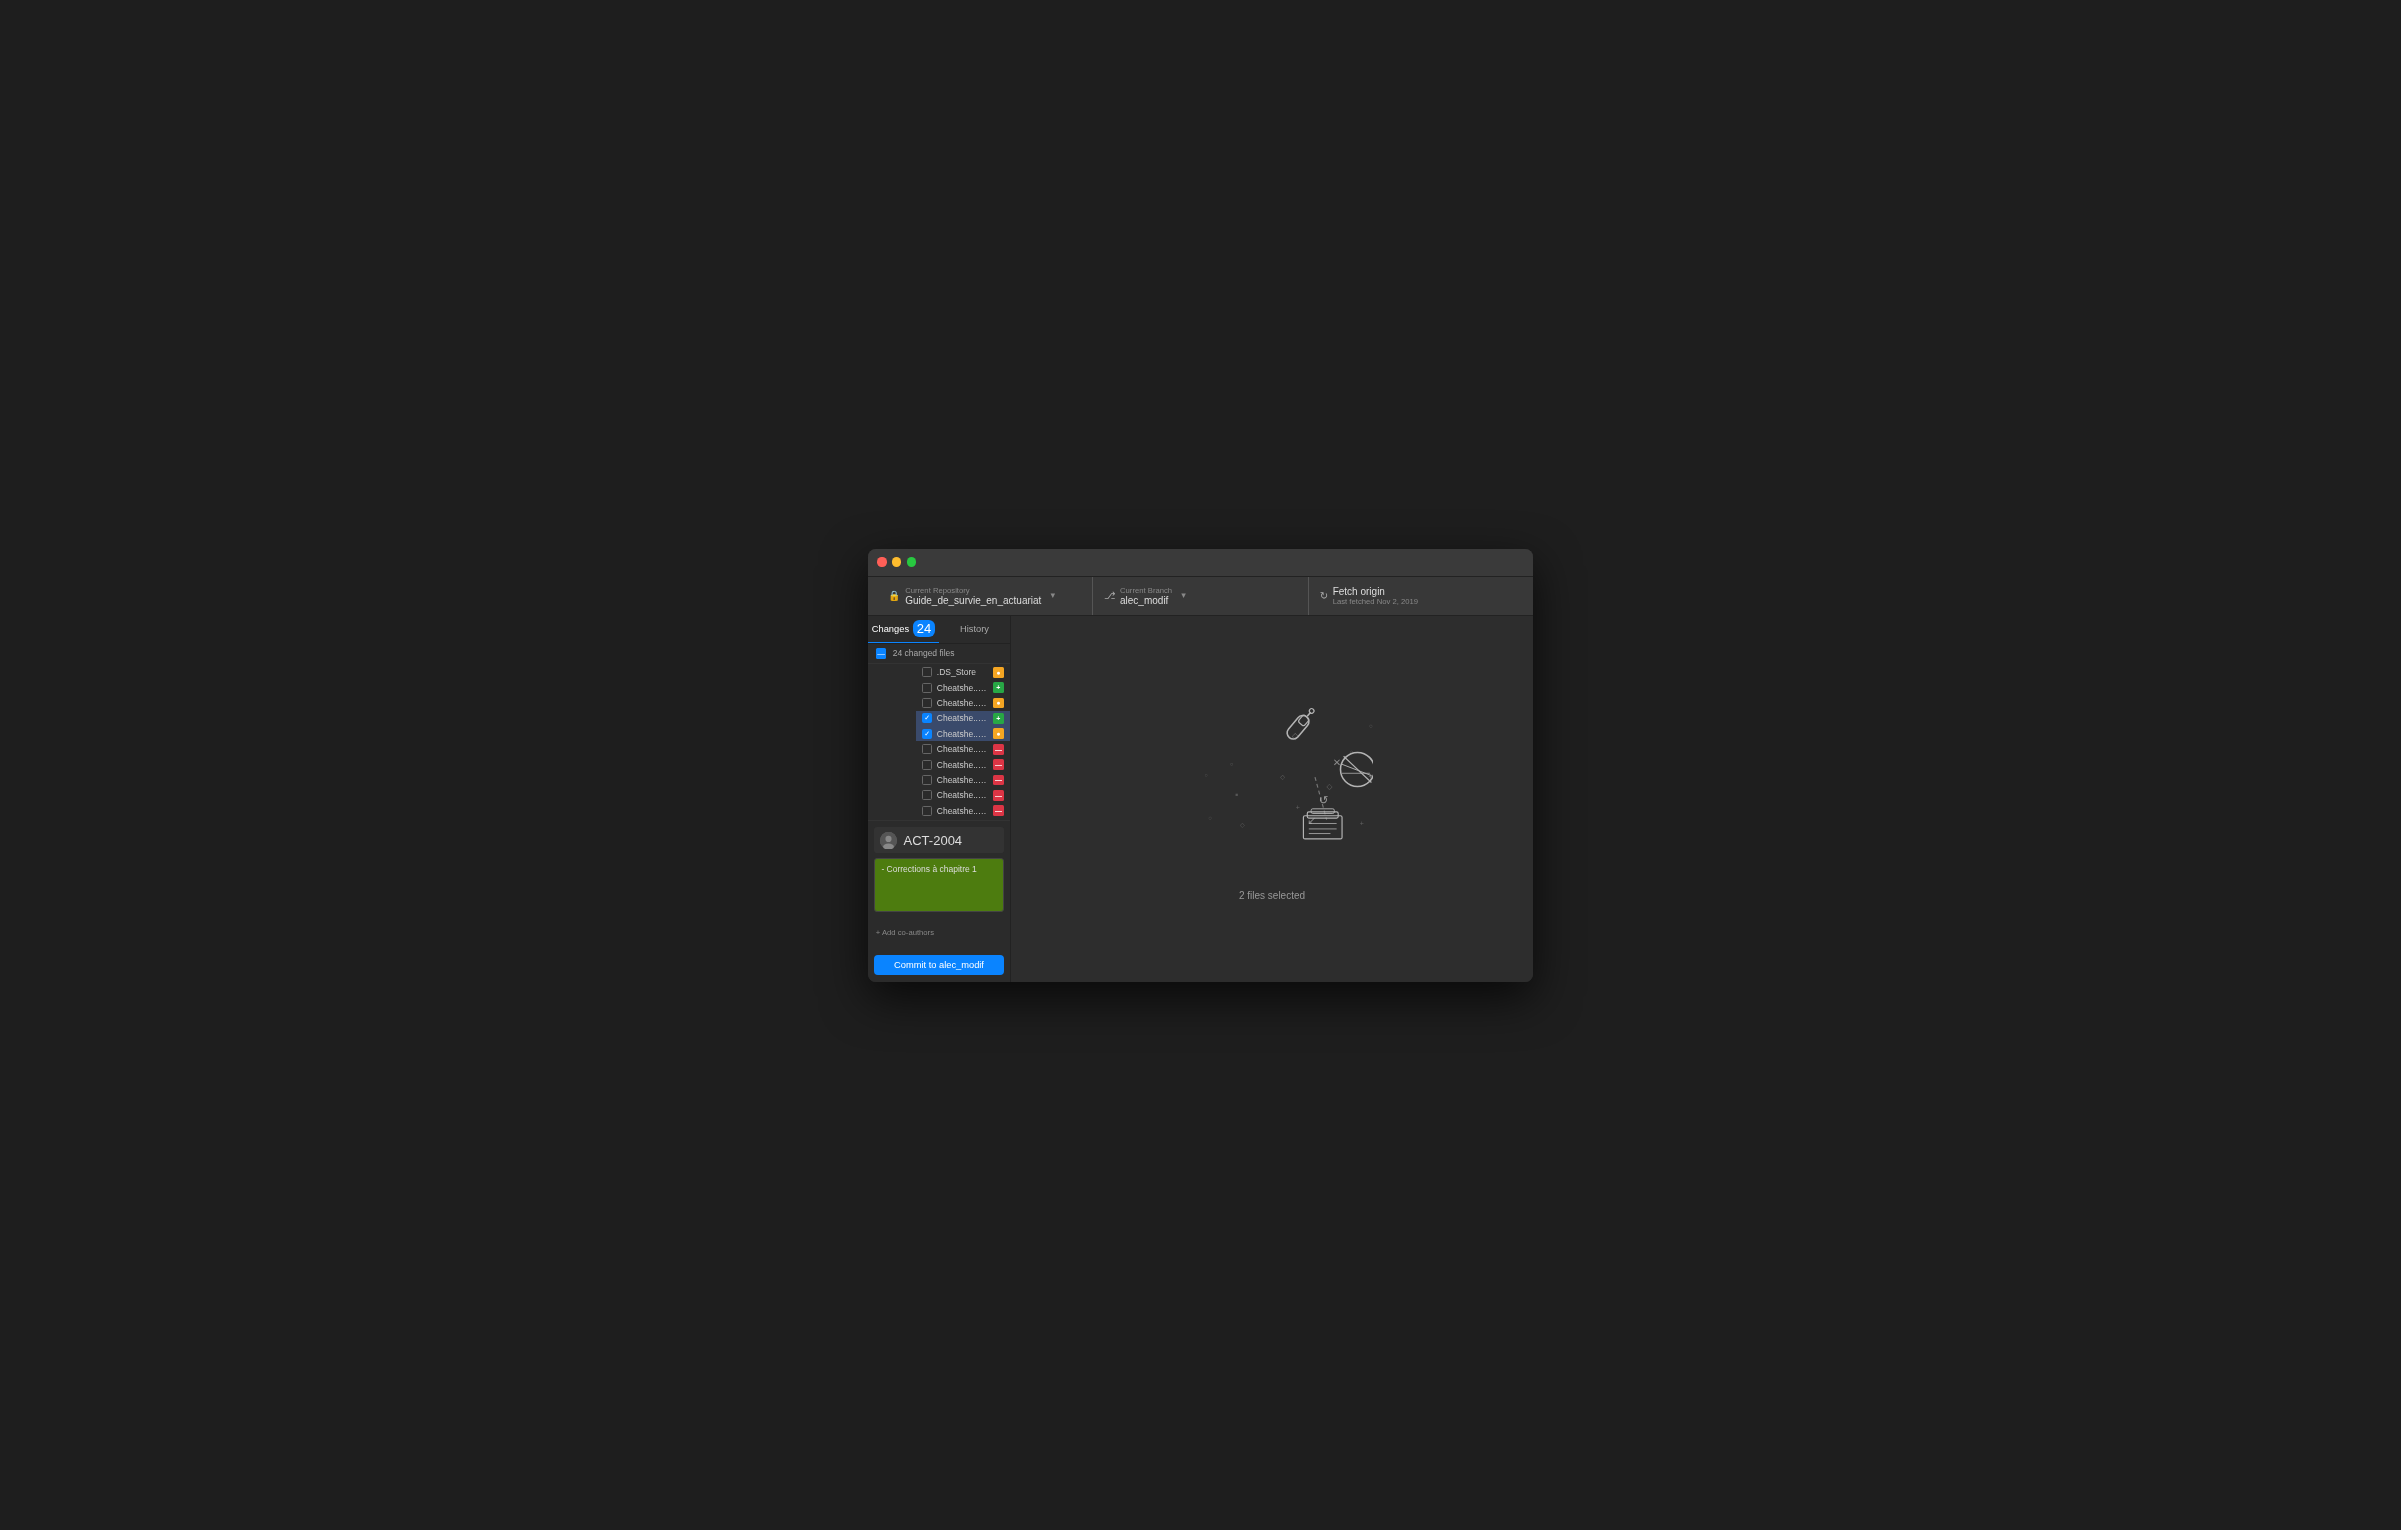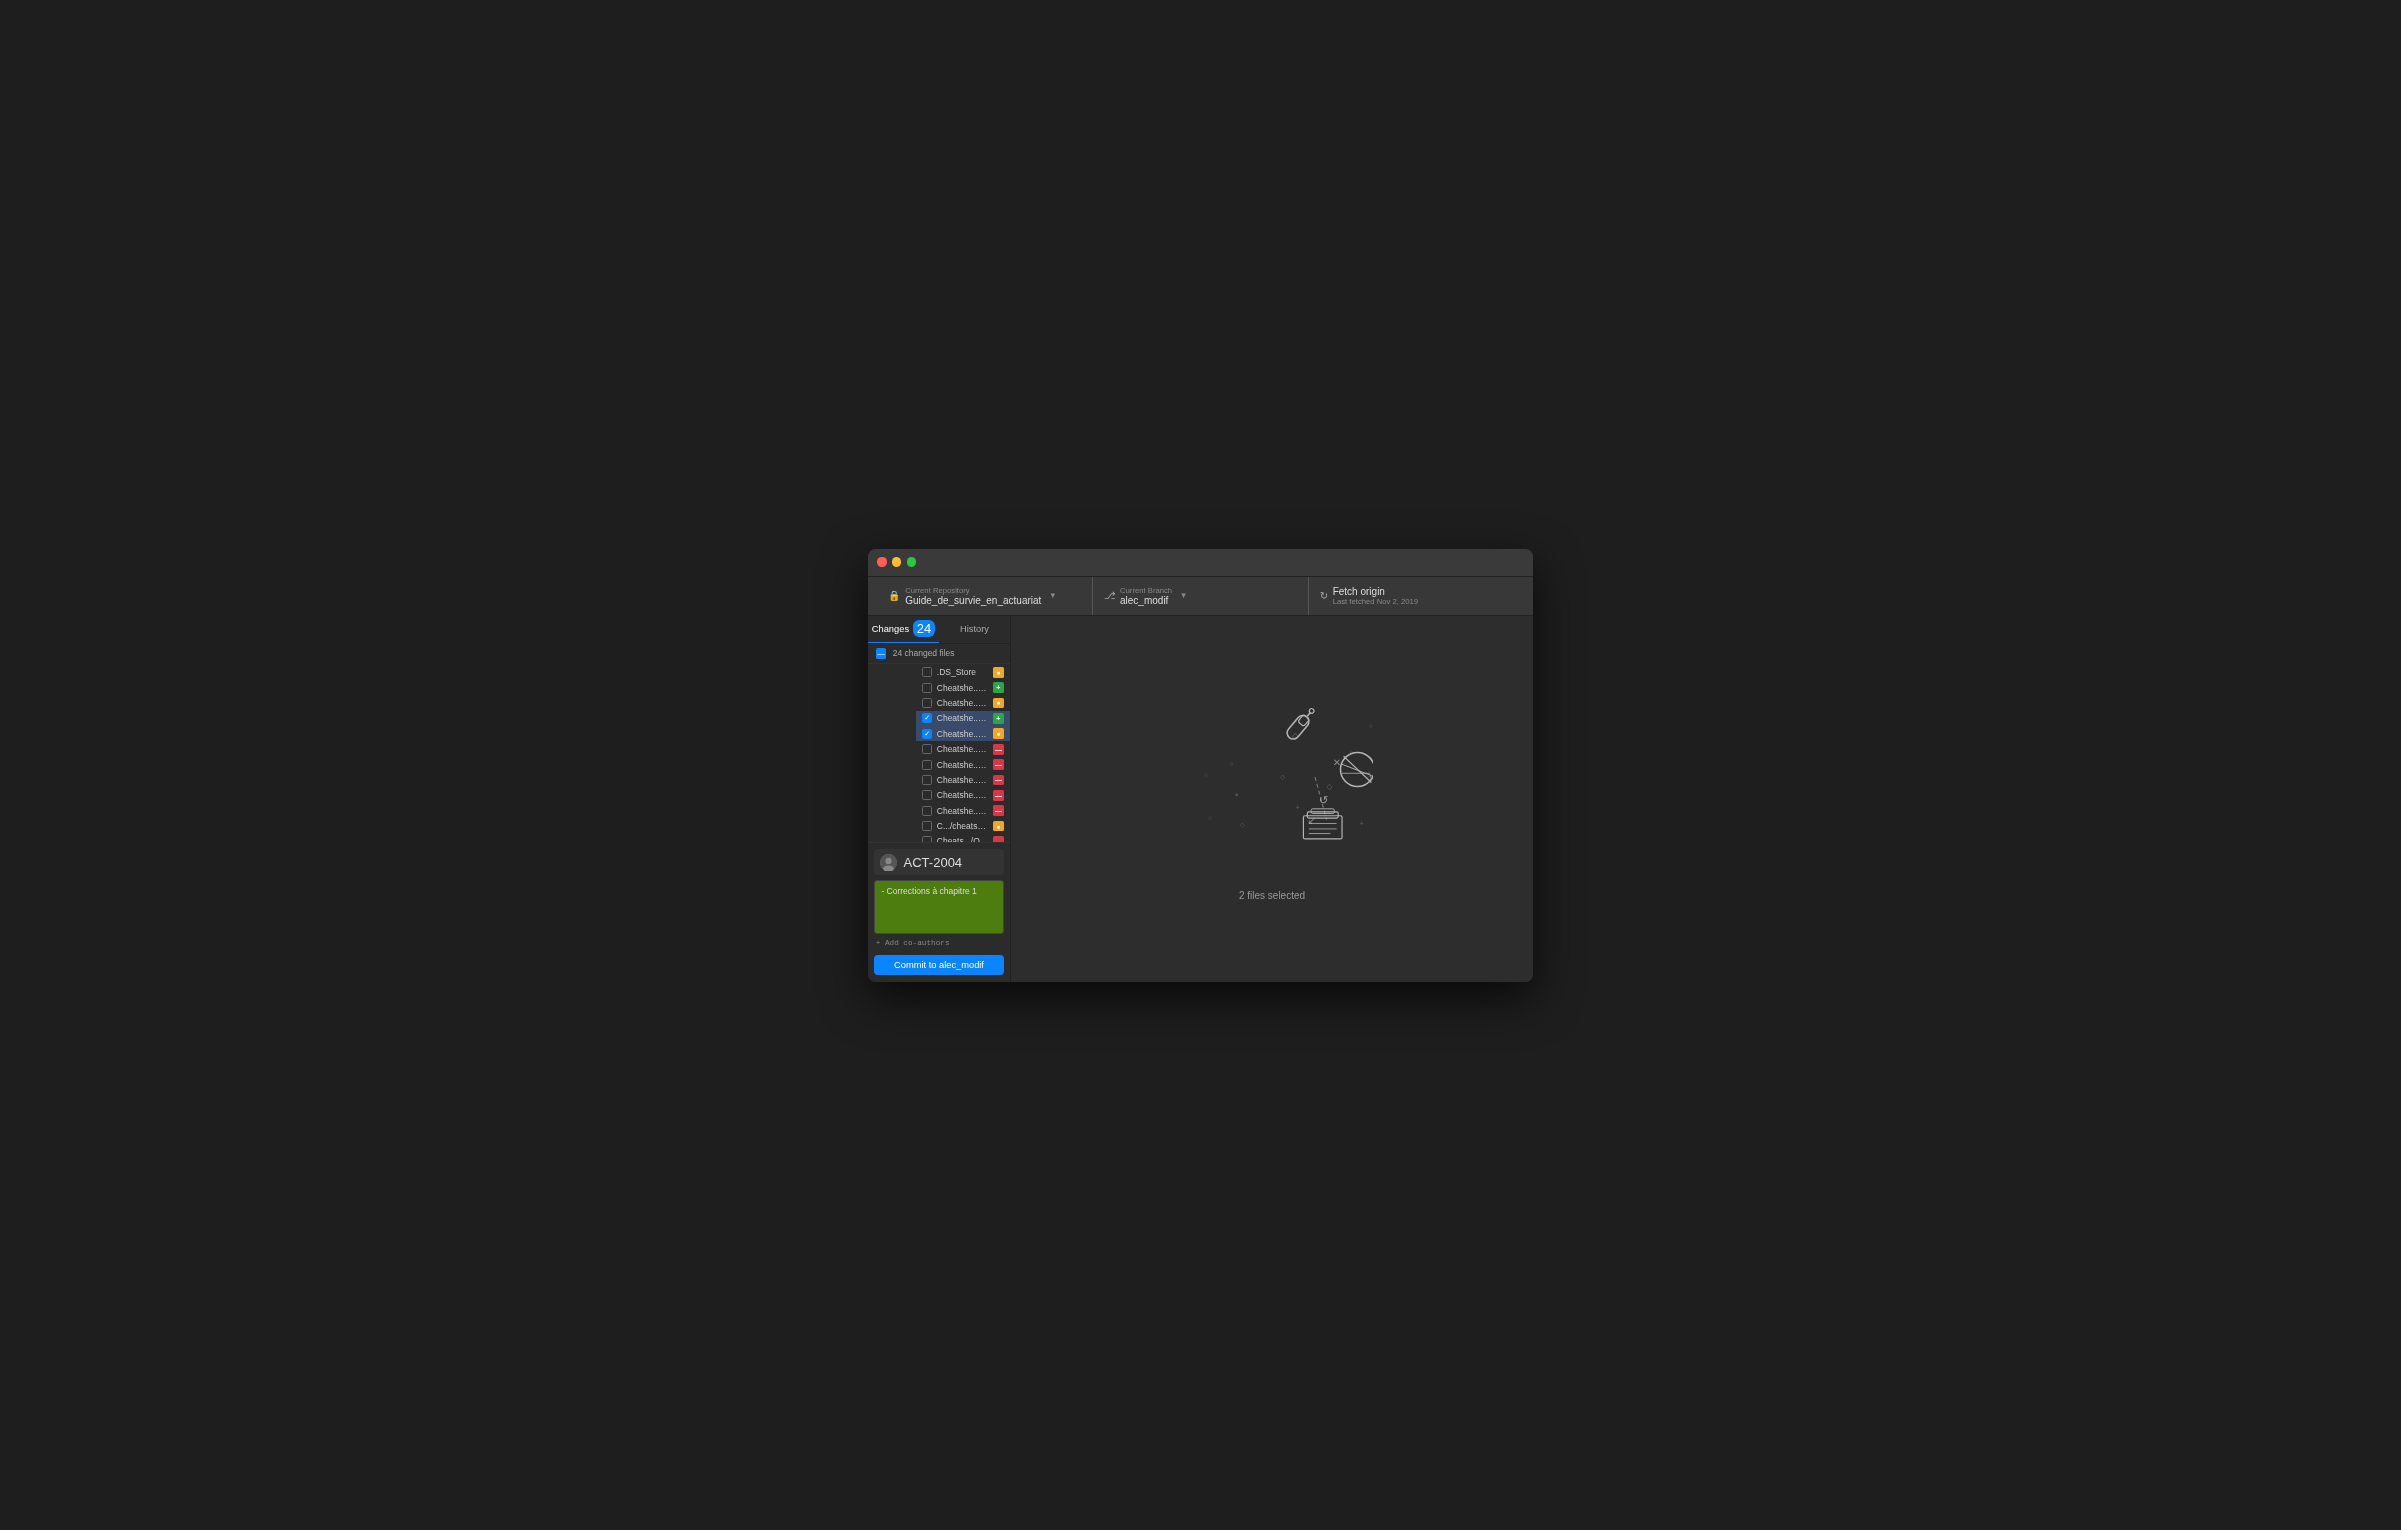--- a/index.html
+++ b/index.html
@@ -251,33 +251,32 @@
       outline: none;
     }
     .add-coauthor {
       display: flex;
       align-items: center;
       padding: 2.3px 1.5px;
       font-size: 7.7px;
       color: #888;
       gap: 3.1px;
       cursor: pointer;
-      margin-top: 0;
-      font-family: Liberation Mono, monospace;
+      margin-top: 11px;
     }
     .commit-btn {
       width: 100%;
       background: #0a84ff;
       color: #fff;
       border: none;
       border-radius: 3.9px;
       padding: 5.4px;
       font-size: 9.3px;
       cursor: pointer;
-      margin-top: 5px;
+      margin-top: 15px;
       font-weight: 500;
     }
     .main-area {
       flex: 1;
       background: #2d2d2d;
       display: flex;
       align-items: center;
       justify-content: center;
       position: relative;
       overflow: hidden;

